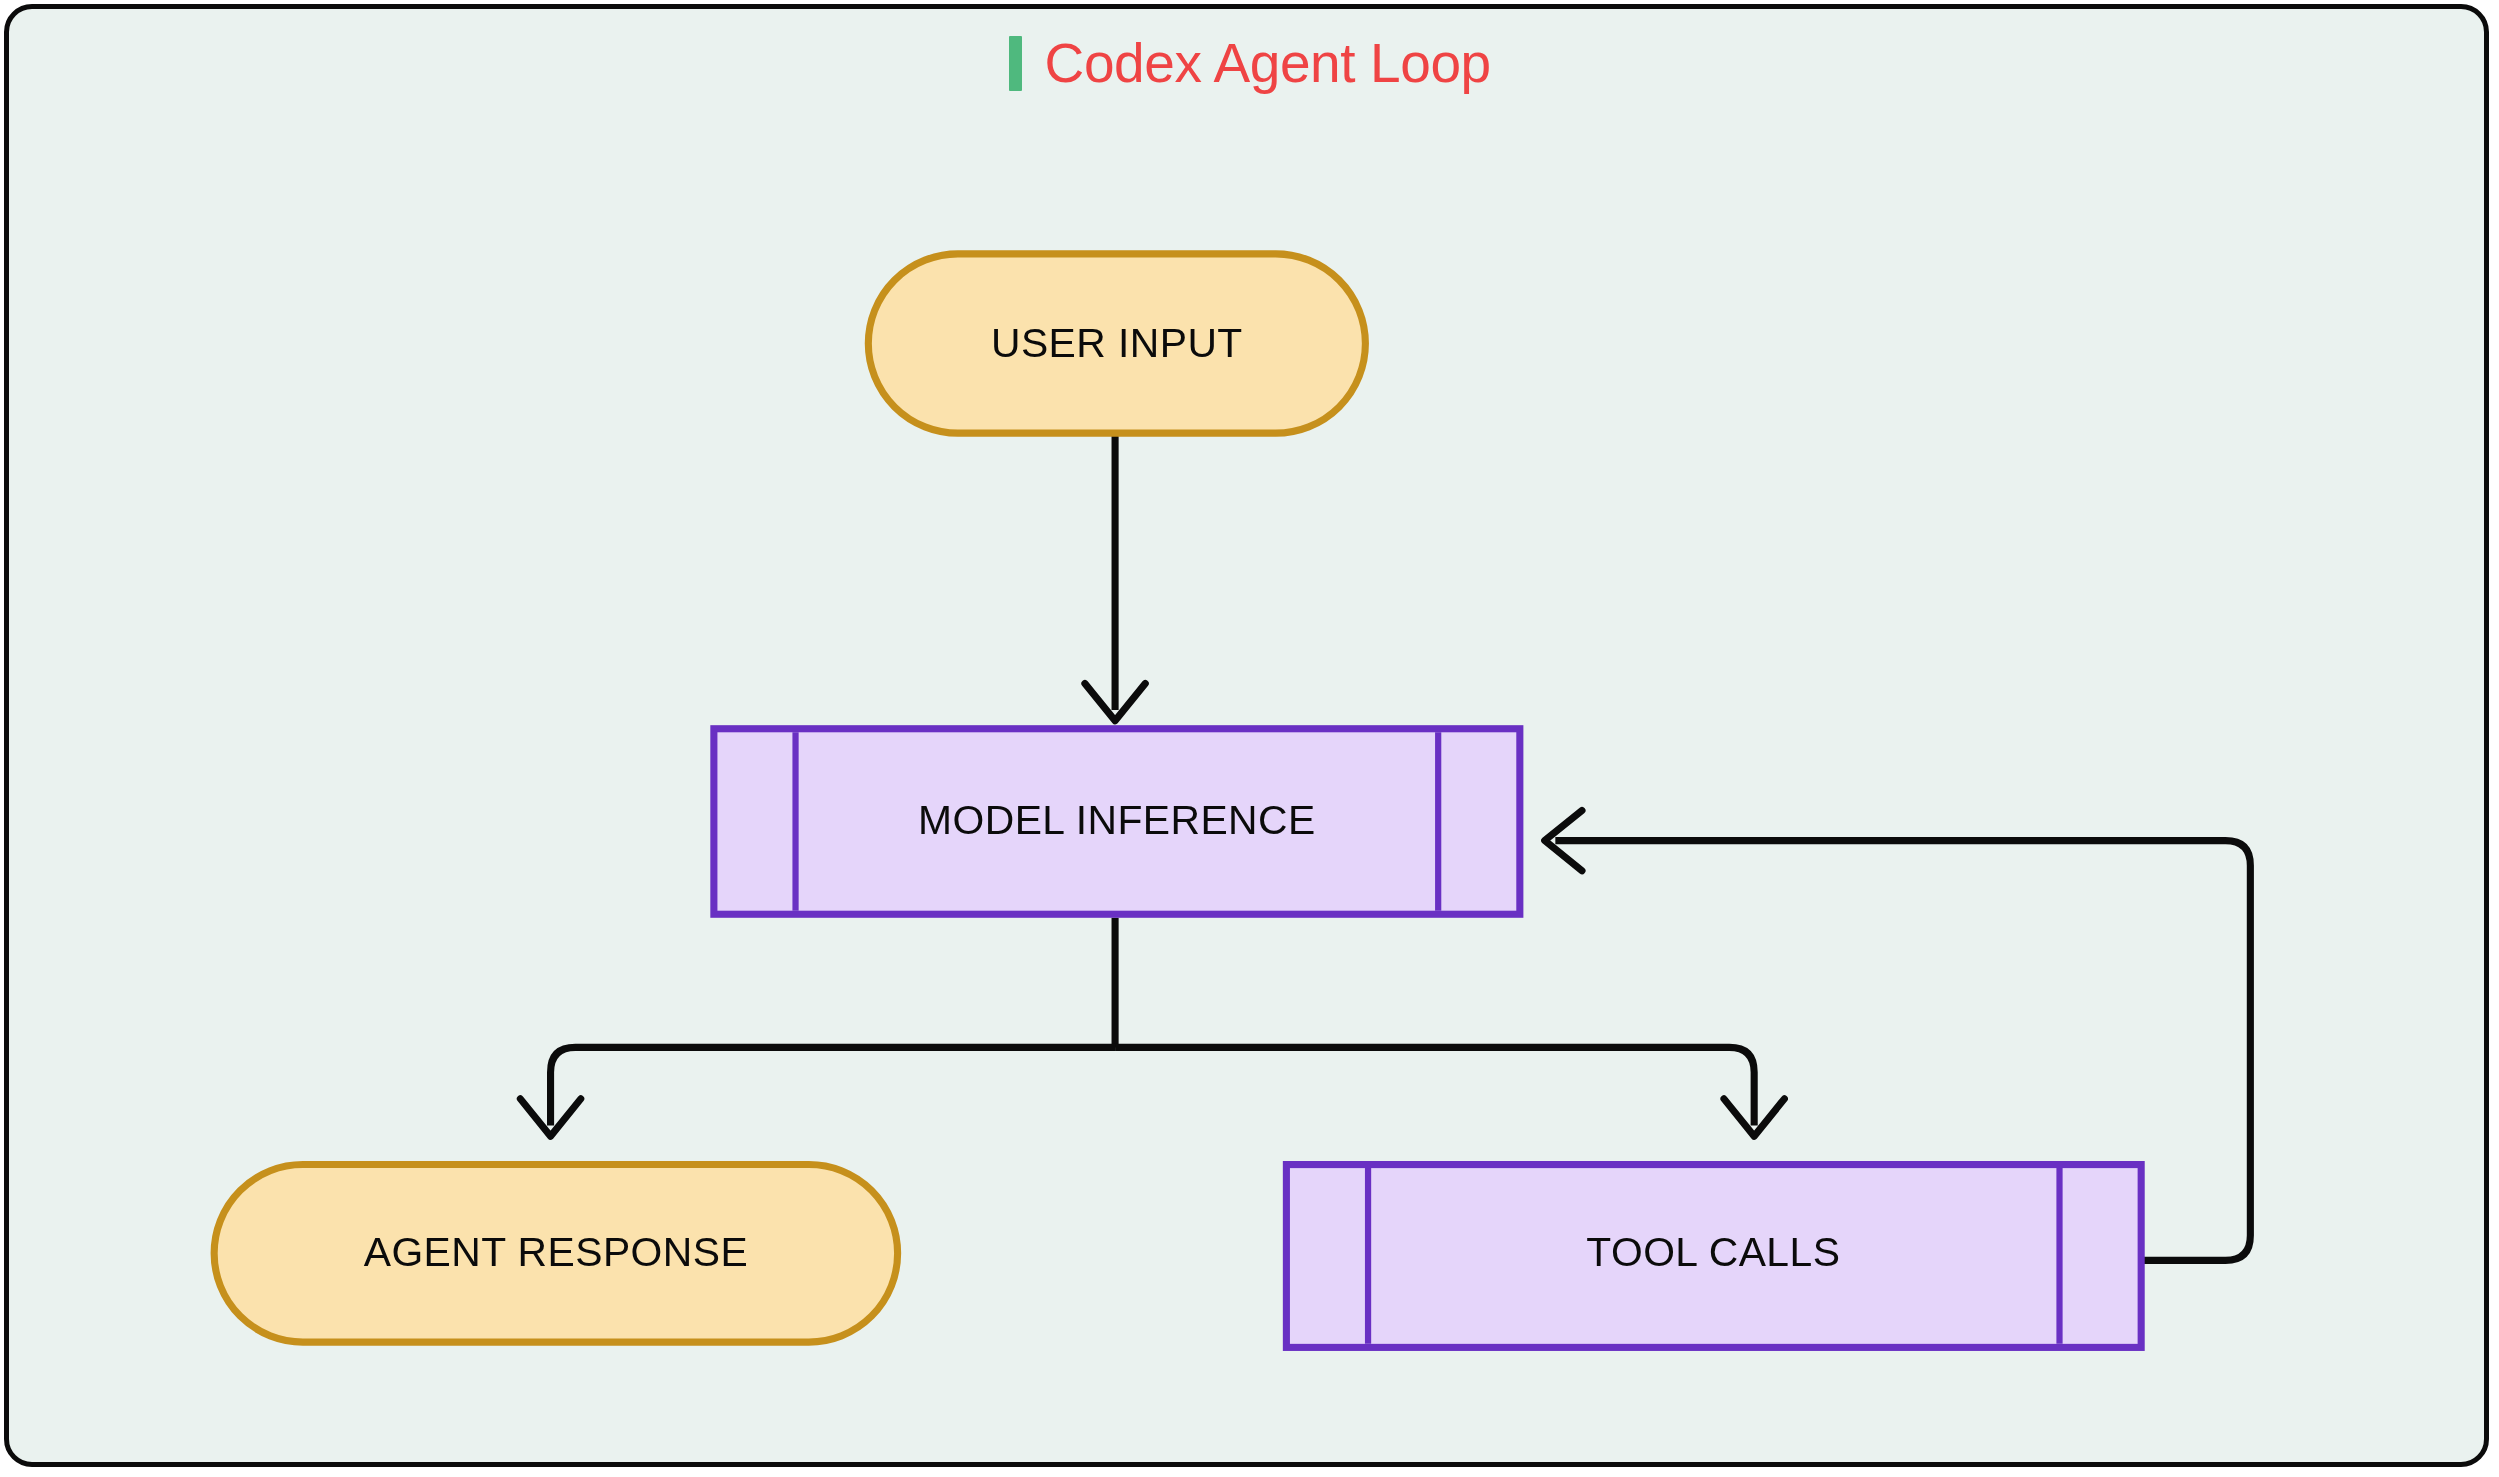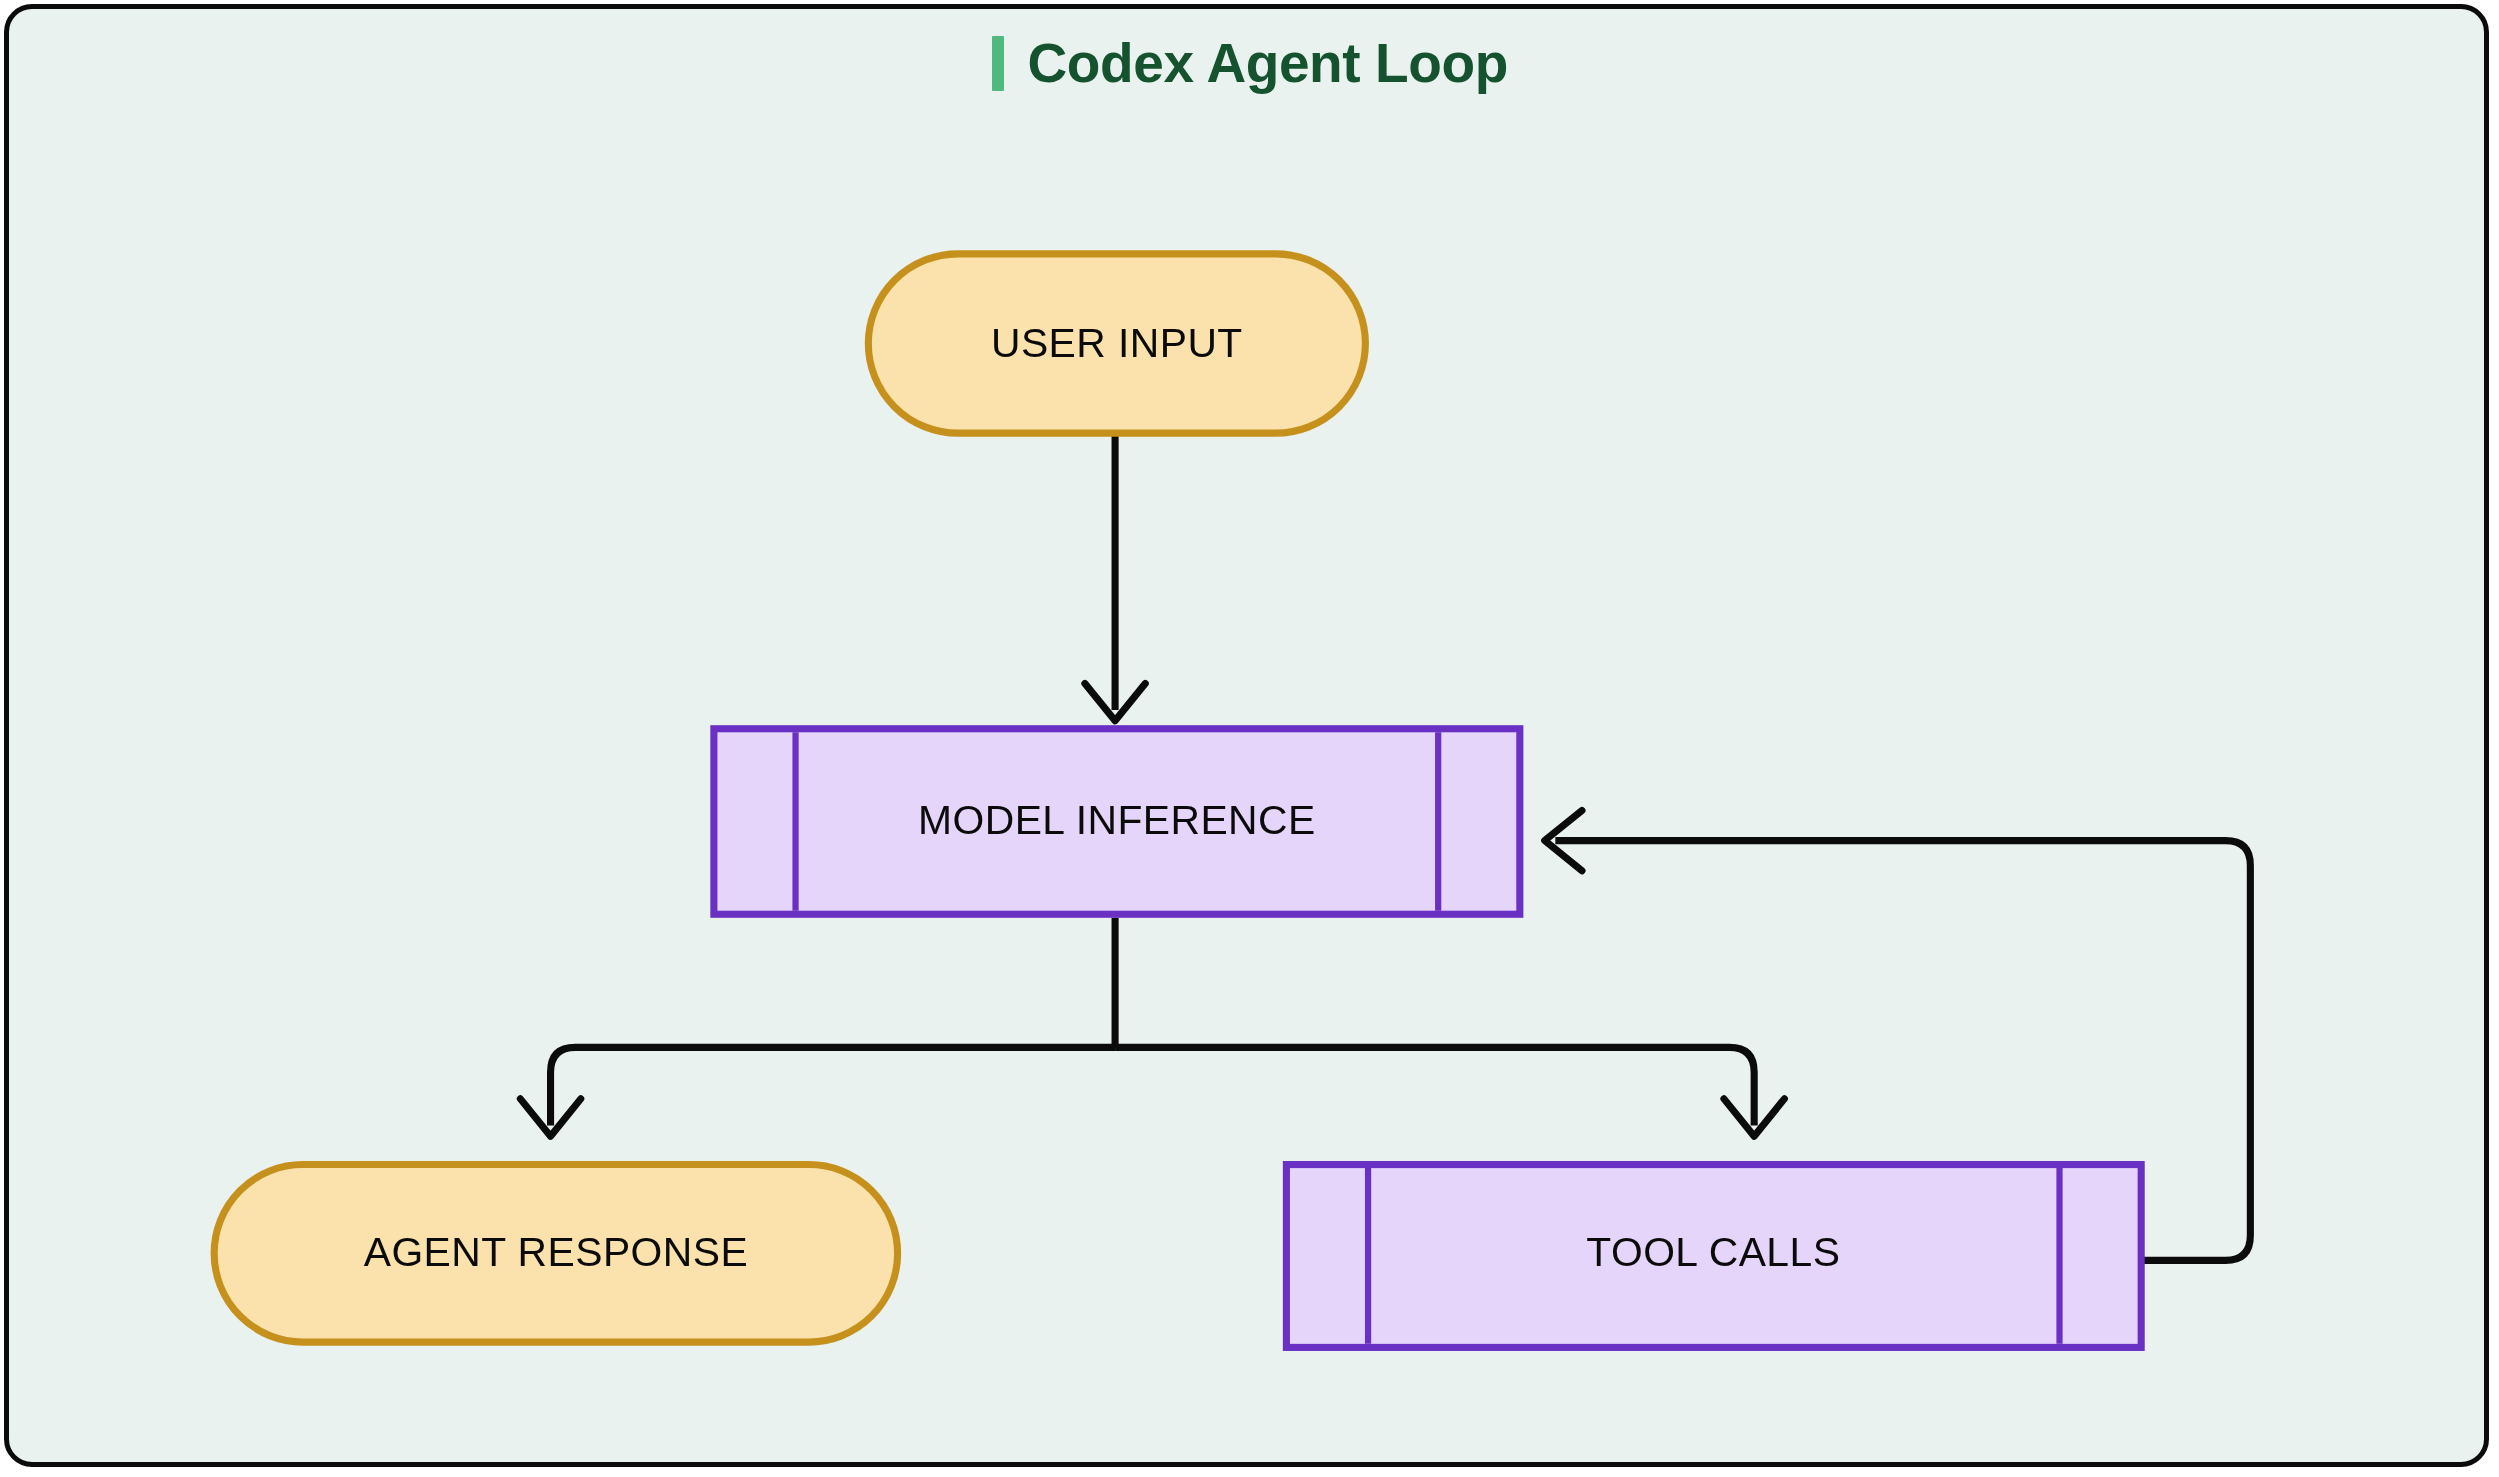--- a/index.html
+++ b/index.html
@@ -41,22 +41,22 @@
   }
   #title-accent {
     width: 12.4px;
     height: 55px;
     background: #4fb97e;
     border-radius: 0.9px;
     flex: none;
   }
   #title-text {
     font-size: 55px;
-    font-weight: bold;
-    color: #14532d;
+    font-weight: normal;
+    color: #ef4444;
     letter-spacing: -0.4px;
     line-height: 1;
     white-space: nowrap;
   }
   #flow-svg {
     position: absolute;
     left: 0;
     top: 0;
     width: 2500px;
     height: 1477px;

